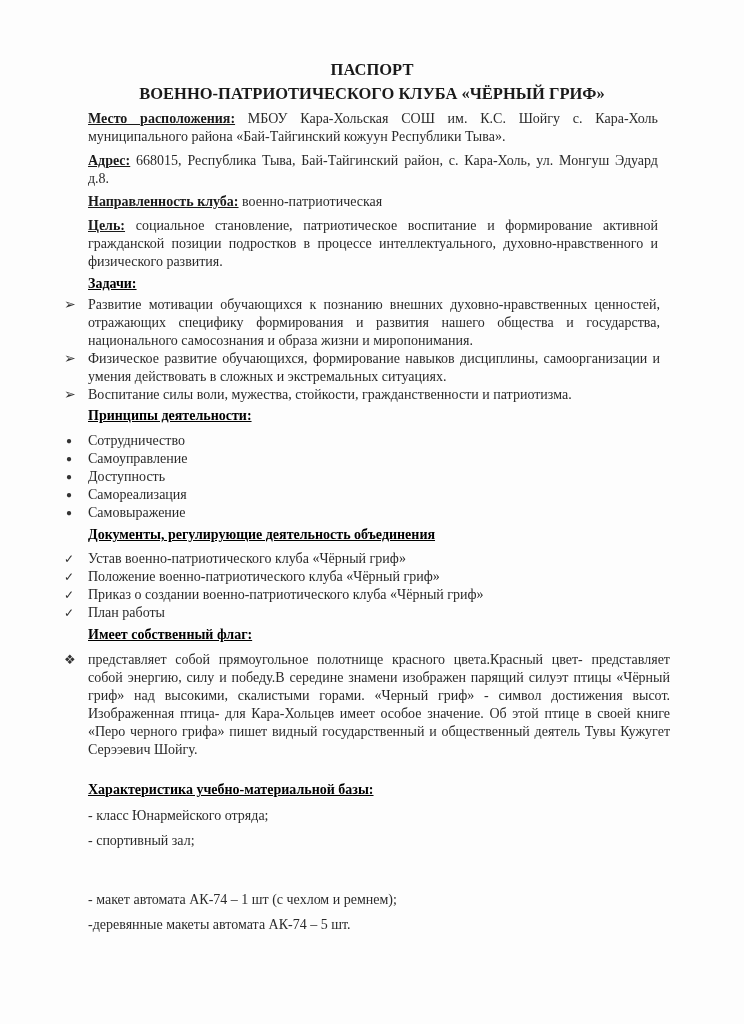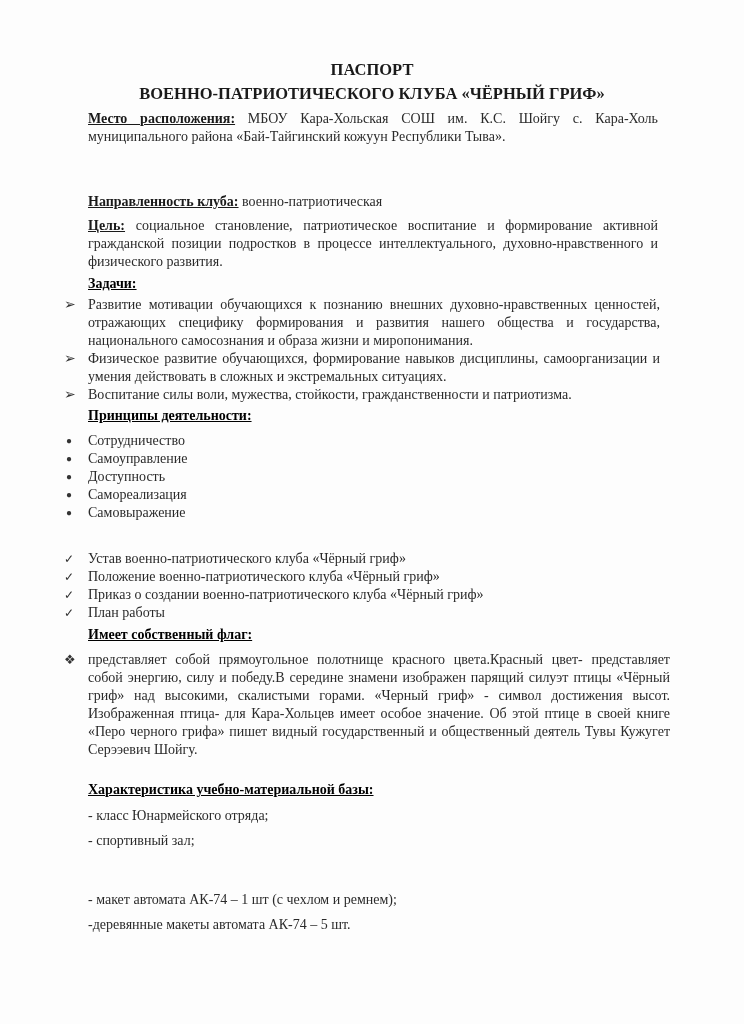--- a/index.html
+++ b/index.html
@@ -29,20 +29,23 @@
 
 <div class="page">
 
   <div class="title t1">ПАСПОРТ</div>
   <div class="title t2">ВОЕННО-ПАТРИОТИЧЕСКОГО КЛУБА «ЧЁРНЫЙ ГРИФ»</div>
 
   <div class="para last-left" style="top:110px;">
     <span class="lbl">Место расположения:</span><span> МБОУ Кара-Хольская СОШ им. К.С. Шойгу с. Кара-Холь муниципального района «Бай-Тайгинский кожуун Республики Тыва».</span>
   </div>
 
+  <div class="para last-left" style="top:152px;">
+    <span class="lbl">Адрес:</span><span>  668015, Республика Тыва, Бай-Тайгинский район, с. Кара-Холь, ул. Монгуш Эдуард д.8.</span>
+  </div>
 
   <div class="para" style="top:193px;">
     <span class="lbl">Направленность клуба:</span><span> военно-патриотическая</span>
   </div>
 
   <div class="para last-left" style="top:217px;">
     <span class="lbl">Цель:</span><span> социальное становление, патриотическое воспитание и формирование активной гражданской позиции подростков в процессе интеллектуального, духовно-нравственного и физического развития.</span>
   </div>
 
   <div class="heading" style="top:276px;">Задачи:</div>
@@ -56,20 +59,21 @@
   <div class="heading" style="top:408px;">Принципы деятельности:</div>
 
   <ul class="list bul" style="top:432px;">
     <li><span class="mk">●</span><span>Сотрудничество</span></li>
     <li><span class="mk">●</span><span>Самоуправление</span></li>
     <li><span class="mk">●</span><span>Доступность</span></li>
     <li><span class="mk">●</span><span>Самореализация</span></li>
     <li><span class="mk">●</span><span>Самовыражение</span></li>
   </ul>
 
+  <div class="heading" style="top:527px;">Документы, регулирующие деятельность объединения</div>
 
   <ul class="list chk" style="top:550px;">
     <li><span class="mk">✓</span><span>Устав военно-патриотического клуба «Чёрный гриф»</span></li>
     <li><span class="mk">✓</span><span>Положение военно-патриотического клуба «Чёрный гриф»</span></li>
     <li><span class="mk">✓</span><span>Приказ о создании военно-патриотического клуба «Чёрный гриф»</span></li>
     <li><span class="mk">✓</span><span>План работы</span></li>
   </ul>
 
   <div class="heading" style="top:627px;">Имеет собственный флаг:</div>
 

